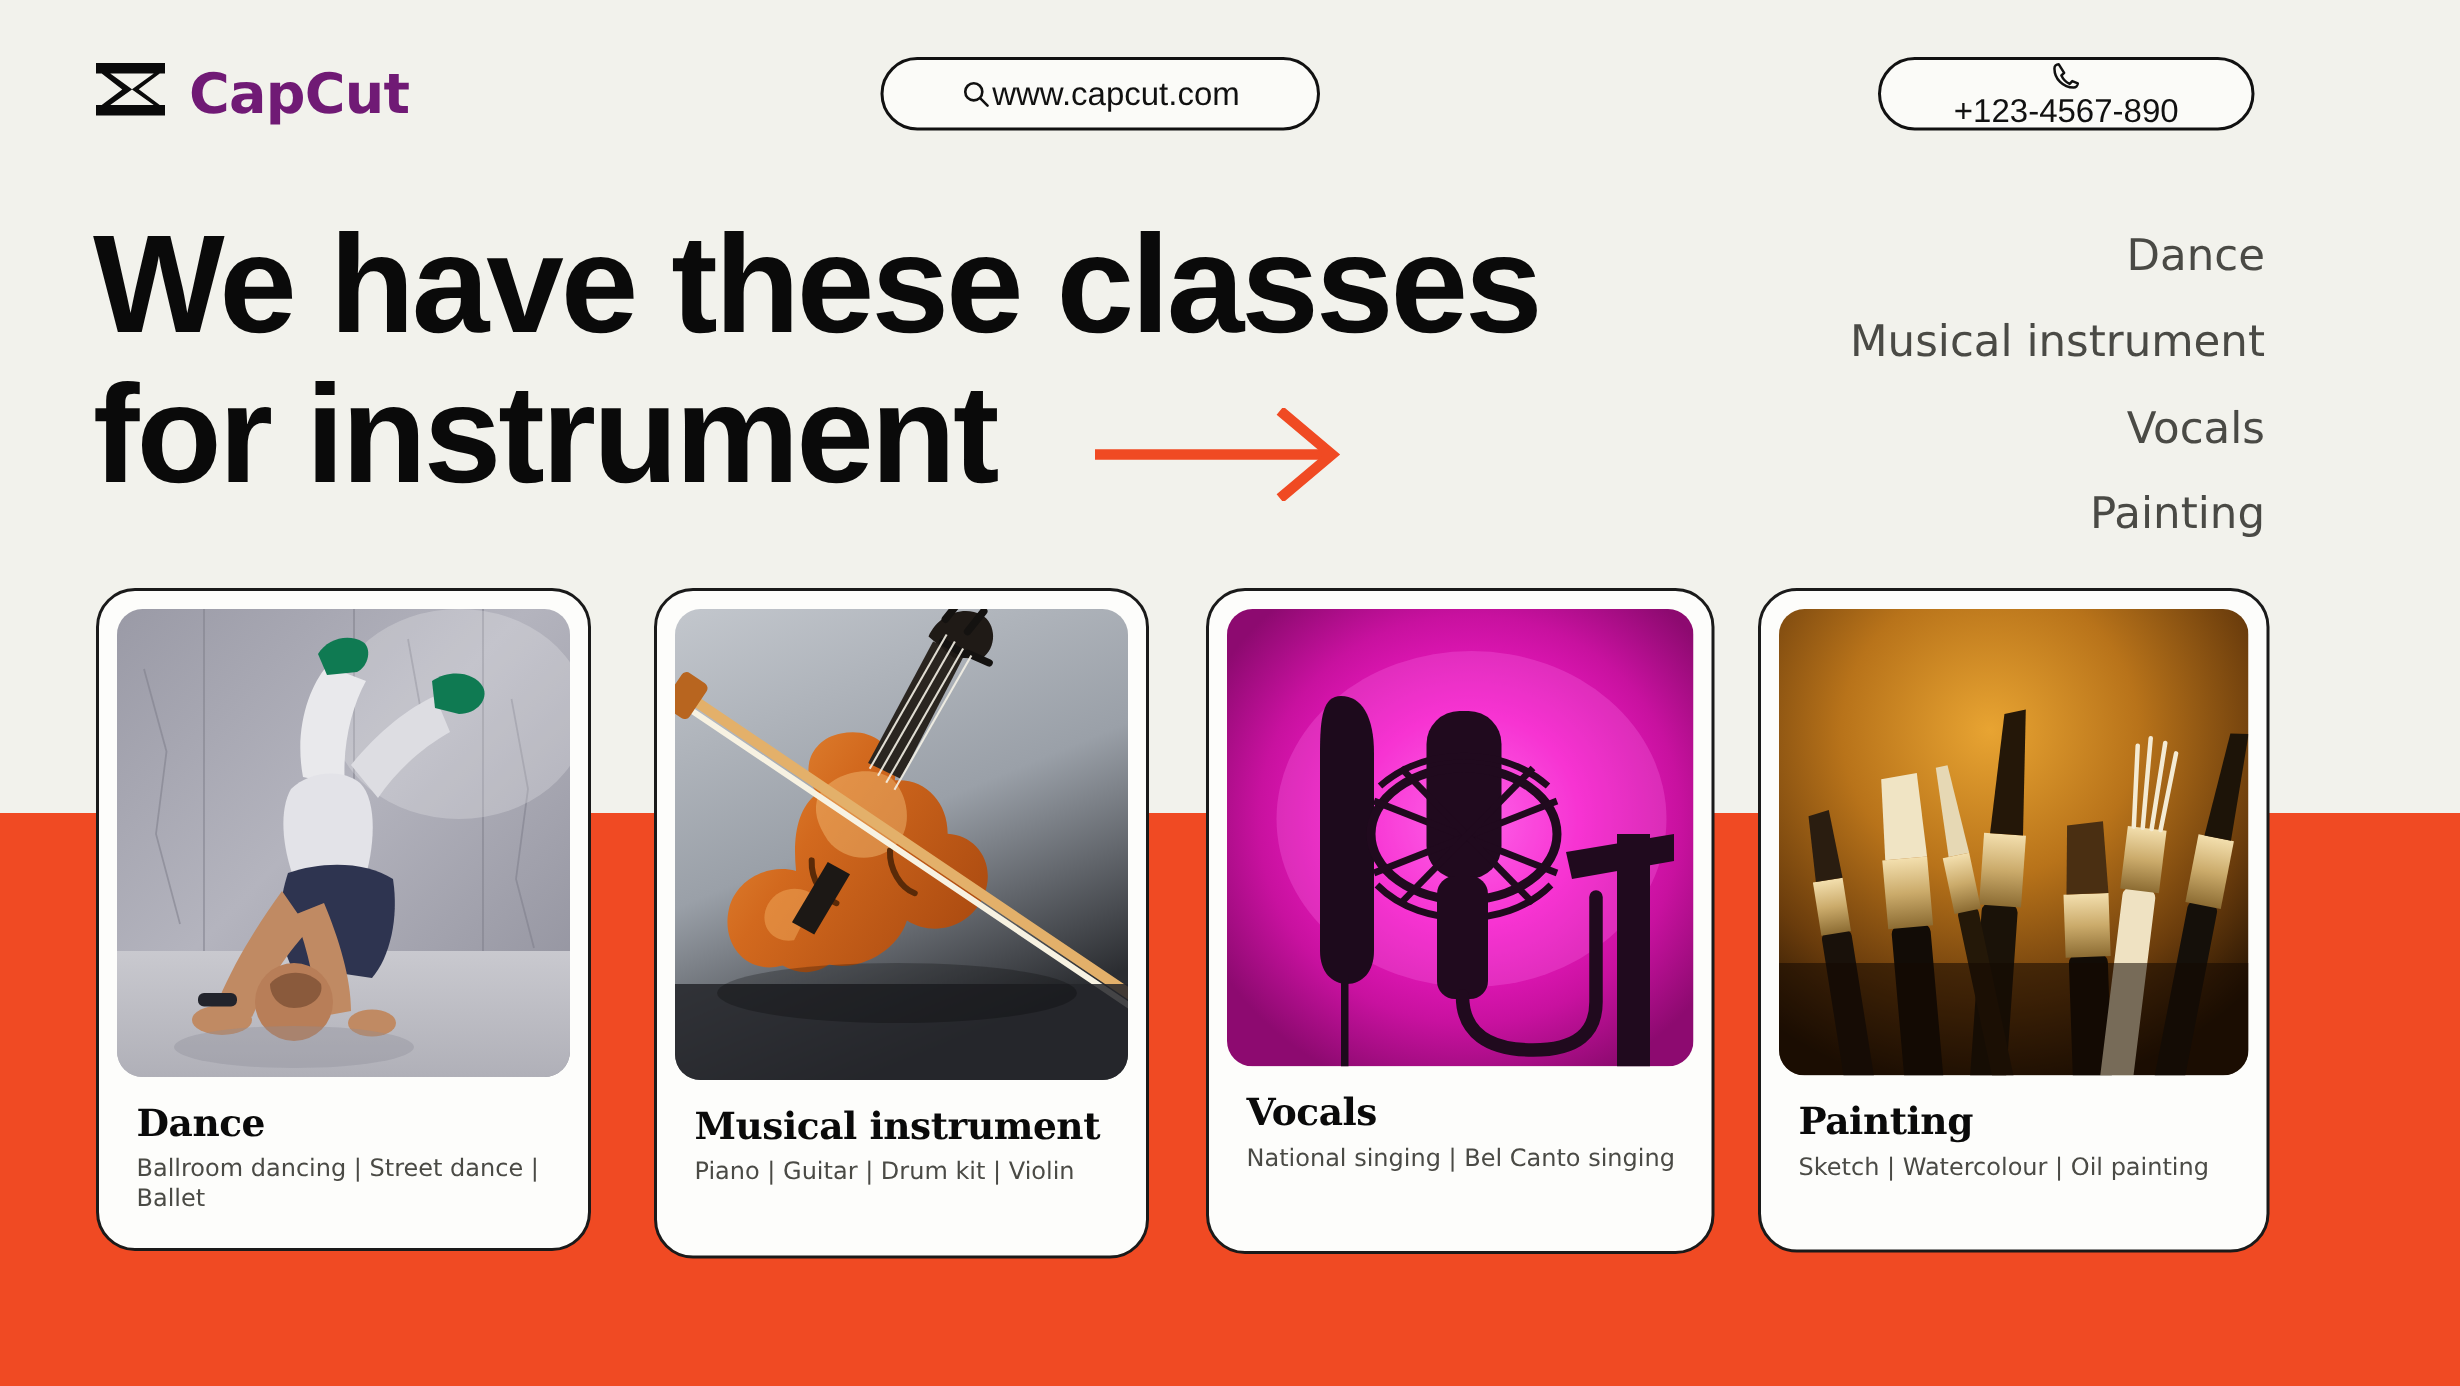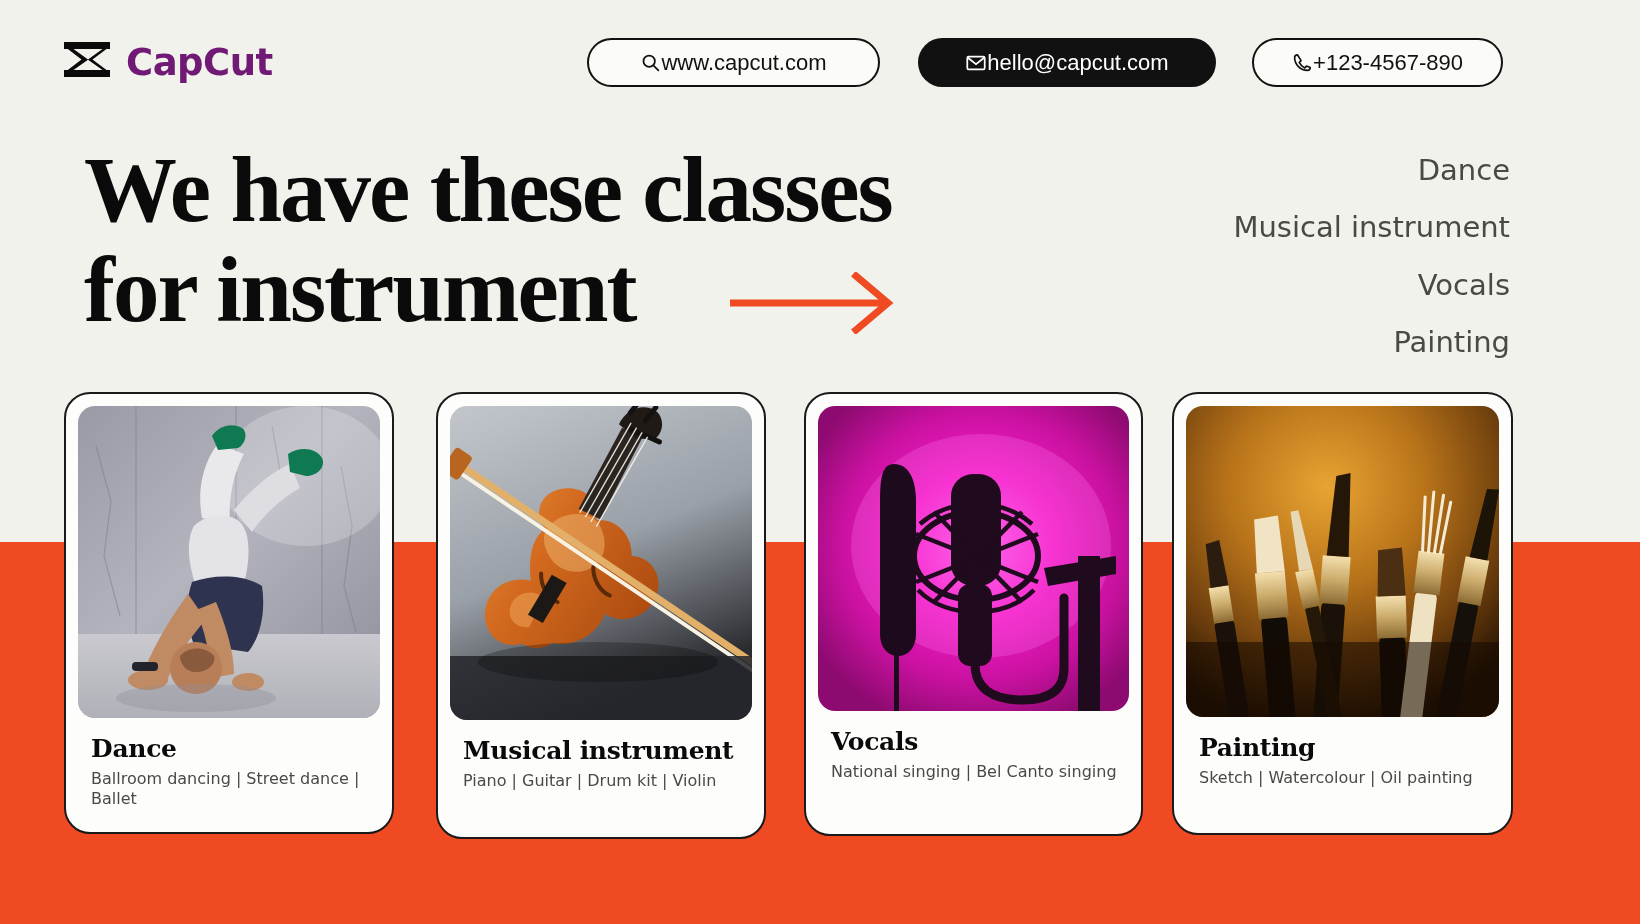--- a/index.html
+++ b/index.html
@@ -50,33 +50,32 @@
   }
   #pill-email {
     left:918px; width:298px;
     background:#111; color:#fff;
     justify-content:center;
   }
   #pill-phone {
     left:1252px; width:251px;
     background:#FBFBF8; border:2px solid #111;
     color:#111;
-    justify-content:center;
+    flex-direction:column;
   }
   
   #headline {
     position:absolute; left:62px; top:140px;
     width:1110px;
-    font-family:Liberation Serif, serif;
+    font-family:Liberation Sans, sans-serif;
     font-weight:bold;
     font-size:93px;
     line-height:1.07;
     letter-spacing:-2px;
     color:#0A0A0A;
-    margin-left:22px;
   }
   #headline .line { display:block; }
   
   #arrow {
     position:absolute;
     left:728px; top:272px;
     width:170px; height:62px;
   }
   
   #category-list {
@@ -153,27 +152,20 @@
   </div>
 
   <div class="pill" id="pill-website">
     <svg width="21" height="21" viewBox="0 0 24 24" fill="none" stroke="#111" stroke-width="2">
       <circle cx="10.5" cy="10.5" r="6.5"></circle>
         <line x1="15.5" y1="15.5" x2="21" y2="21" stroke-linecap="round"></line>
     </svg>
     <span>www.capcut.com</span>
   </div>
 
-  <div class="pill" id="pill-email">
-    <svg width="22" height="22" viewBox="0 0 24 24" fill="none" stroke="#fff" stroke-width="1.9">
-      <rect x="2.5" y="5" width="19" height="14" rx="1.6"></rect>
-        <path d="M2.8 6 12 13.2 21.2 6"></path>
-    </svg>
-    <span>hello@capcut.com</span>
-  </div>
 
   <div class="pill" id="pill-phone">
     <svg width="21" height="21" viewBox="0 0 24 24" fill="none" stroke="#111" stroke-width="1.9" stroke-linecap="round" stroke-linejoin="round">
       <path d="M6.2 3.2 C4.4 3.2 3 4.7 3 6.4 c0 8 6.6 14.6 14.6 14.6 1.7 0 3.2-1.4 3.2-3.2 l-4.2-1.7-2 2.1 c-2.8-1.3-5-3.6-6.3-6.4 l2.1-2 Z"></path>
     </svg>
     <span>+123-4567-890</span>
   </div>
 </div>
 
 <h1 id="headline">

